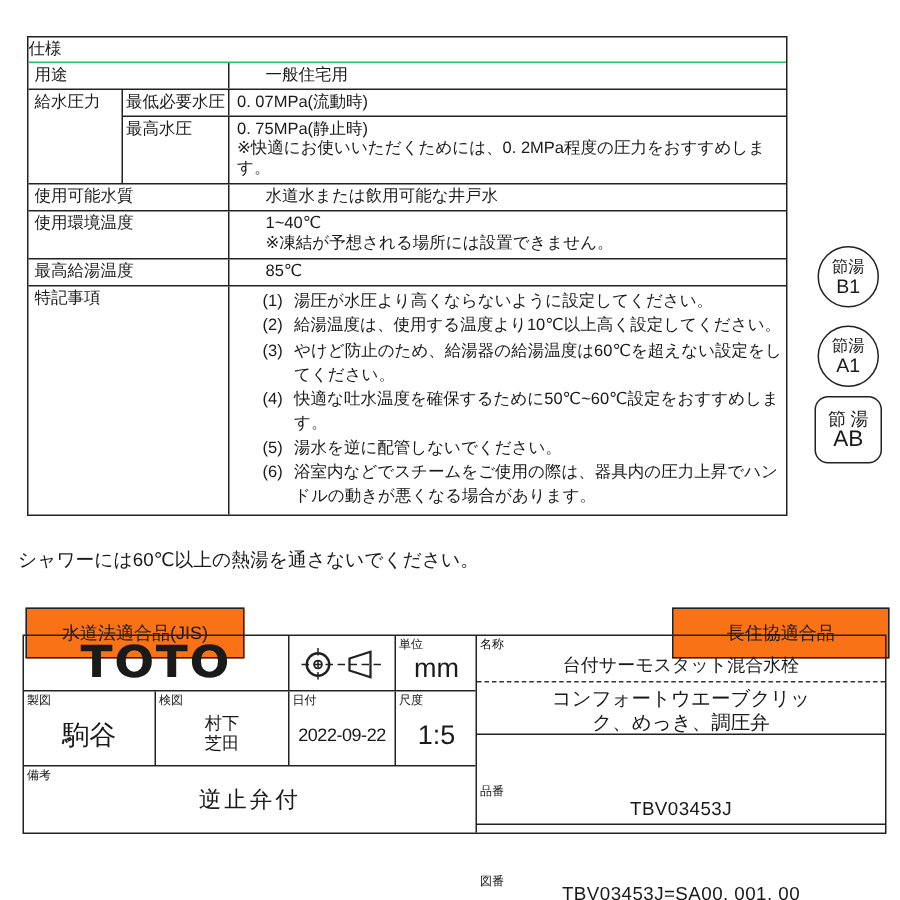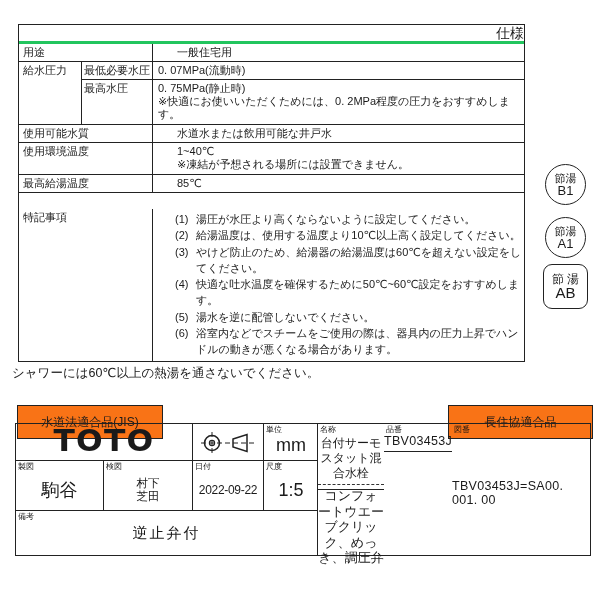--- a/index.html
+++ b/index.html
@@ -8,25 +8,25 @@
     font-family:"Liberation Sans","DejaVu Sans",sans-serif;
     color:#1a1a1a;overflow:hidden;
   }
   
   .spec-table{
     position:absolute;left:18px;top:24px;width:507px;
     border:1.5px solid #222;box-sizing:border-box;
     font-size:11px;line-height:13px;
   }
   .st-header{
-    text-align:right;padding:2px 0 1px;border-bottom:3px solid #22c55e;
-    font-size:14px;
+    text-align:left;padding:2px 0 1px;border-bottom:1px solid #22c55e;
+    font-size:11px;
   }
   .st-row{display:flex;border-bottom:1px solid #222;gap:19px;}
-  .st-row:last-child{border-bottom:none;margin-top:16px;}
+  .st-row:last-child{border-bottom:none;}
   .st-label{
     width:134px;flex:0 0 134px;box-sizing:border-box;
     padding:2px 2px 2px 4px;border-right:1px solid #222;
   }
   .st-value{flex:1;padding:2px 2px 2px 5px;box-sizing:border-box;}
   .st-group{display:flex;border-bottom:1px solid #222;}
   .st-group-label{
     width:63px;flex:0 0 63px;box-sizing:border-box;
     padding:2px 2px 2px 4px;border-right:1px solid #222;
   }
@@ -68,21 +68,21 @@
     justify-content:center;font-size:12px;background:#f97316;
   }
   #cert-left{left:2px;width:146px;}
   #cert-right{left:433px;width:145px;}
   .tb-main{
     position:absolute;left:0;top:18px;width:576px;height:133px;
     border:1.5px solid #222;box-sizing:border-box;display:flex;
   }
   .tb-left{width:302px;flex:0 0 302px;border-right:1px solid #222;
     display:flex;flex-direction:column;box-sizing:border-box;}
-  .tb-right{flex:1;display:flex;flex-direction:row;box-sizing:border-box;}
+  .tb-right{flex:1;display:flex;flex-direction:column;box-sizing:border-box;gap:32px;}
   .tb-r1{height:36px;flex:0 0 36px;display:flex;border-bottom:1px solid #222;}
   .tb-r2{height:49px;flex:0 0 49px;display:flex;border-bottom:1px solid #222;}
   .tb-r3{flex:1;display:flex;flex-direction:column;}
   .tb-cell{position:relative;box-sizing:border-box;border-right:1px solid #222;
     display:flex;flex-direction:column;align-items:center;justify-content:center;}
   .tb-cell:last-child{border-right:none;}
   .cell-label{
     position:absolute;left:2px;top:1px;font-size:8px;line-height:9px;color:#111;
   }
   .logo-cell{width:177px;flex:0 0 177px;}

